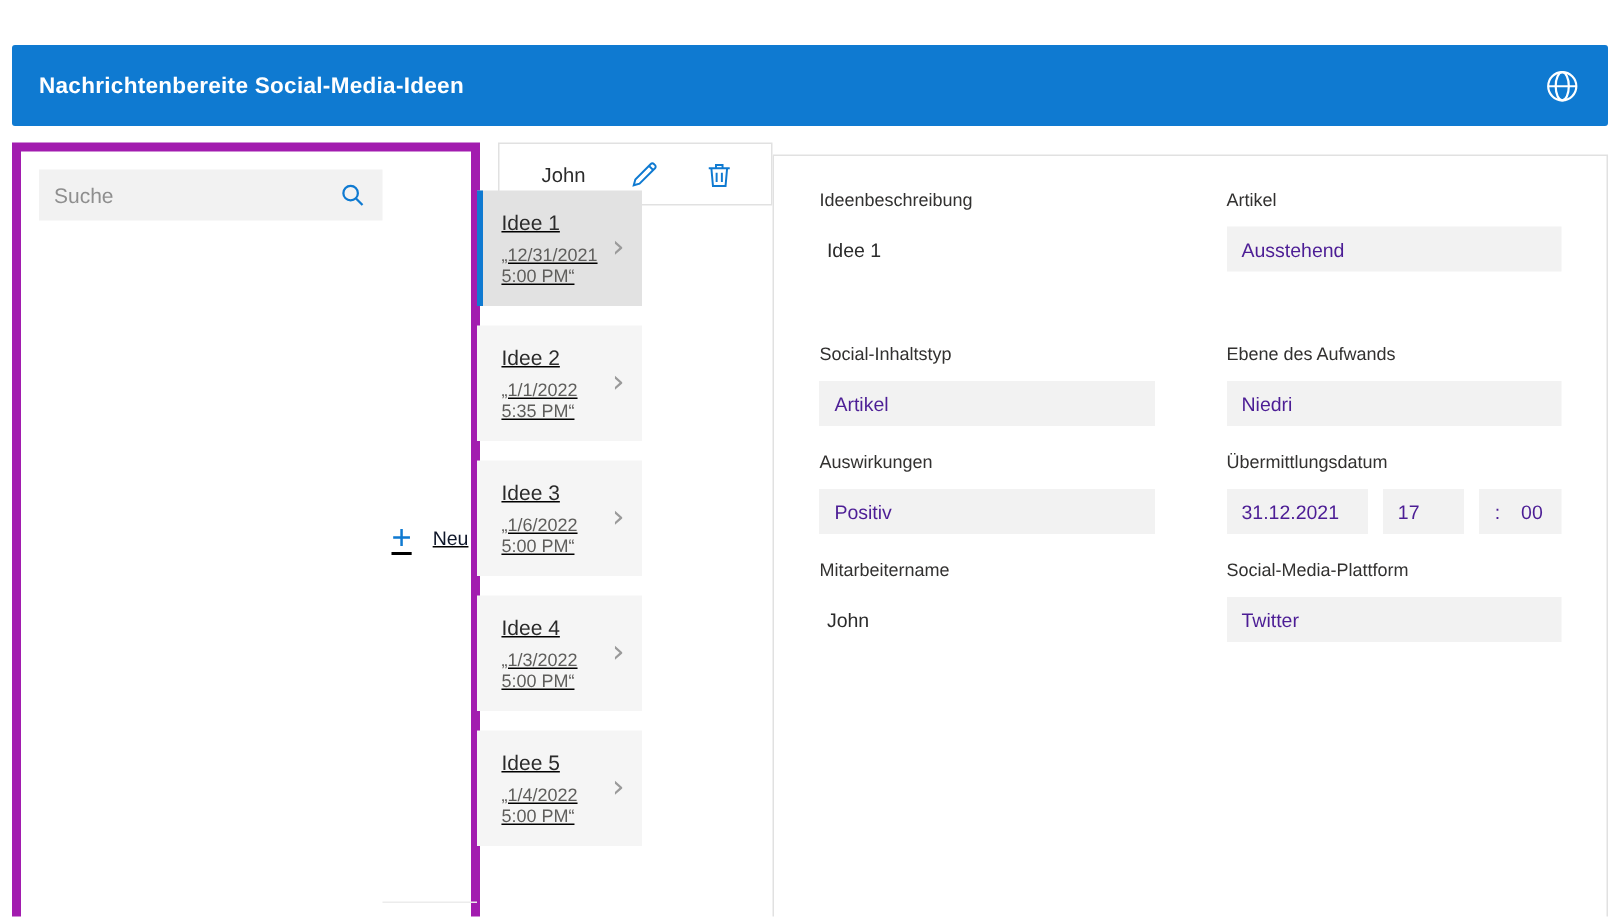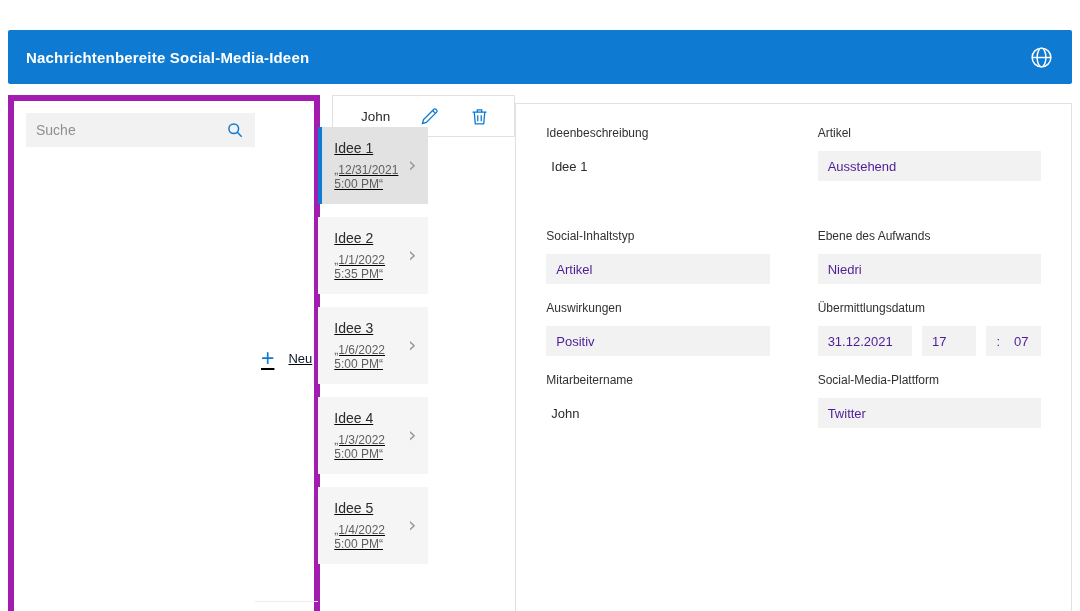--- a/index.html
+++ b/index.html
@@ -204,21 +204,21 @@
             <div class="value-box">Positiv</div>
           </div>
 
           <div class="field">
             <div class="field-label">Übermittlungsdatum</div>
             <div class="date-row">
               <div class="value-box date-box">31.12.2021</div>
               <div class="value-box hour-box">17</div>
               <div class="value-box minute-box">
                 <span class="colon">:</span>
-                <span>07</span>
+                <span>00</span>
               </div>
             </div>
           </div>
 
           <div class="field">
             <div class="field-label">Mitarbeitername</div>
             <div class="value-plain">John</div>
           </div>
 
           <div class="field">

